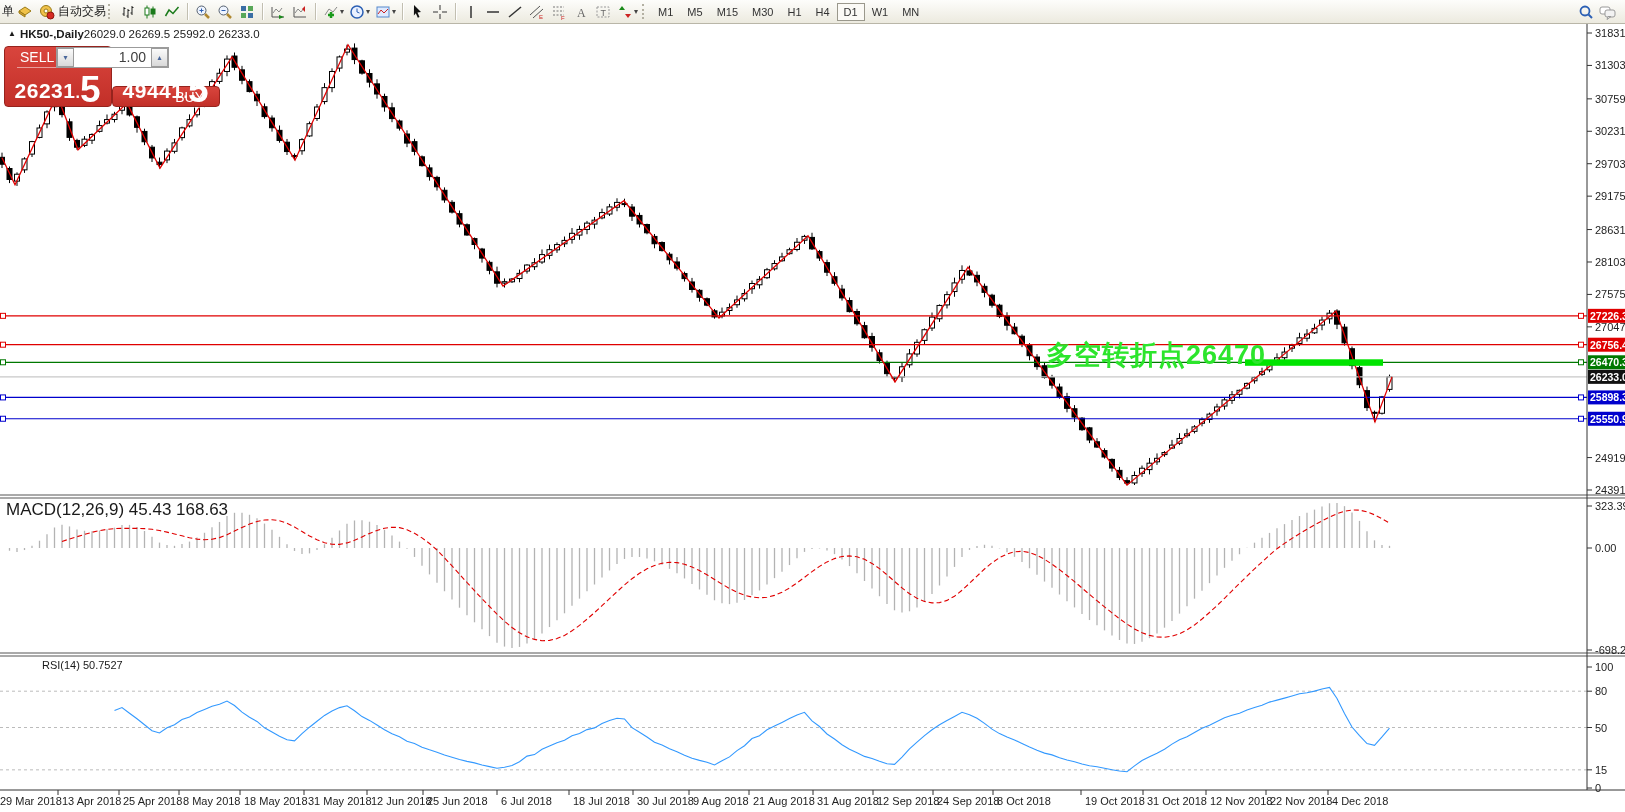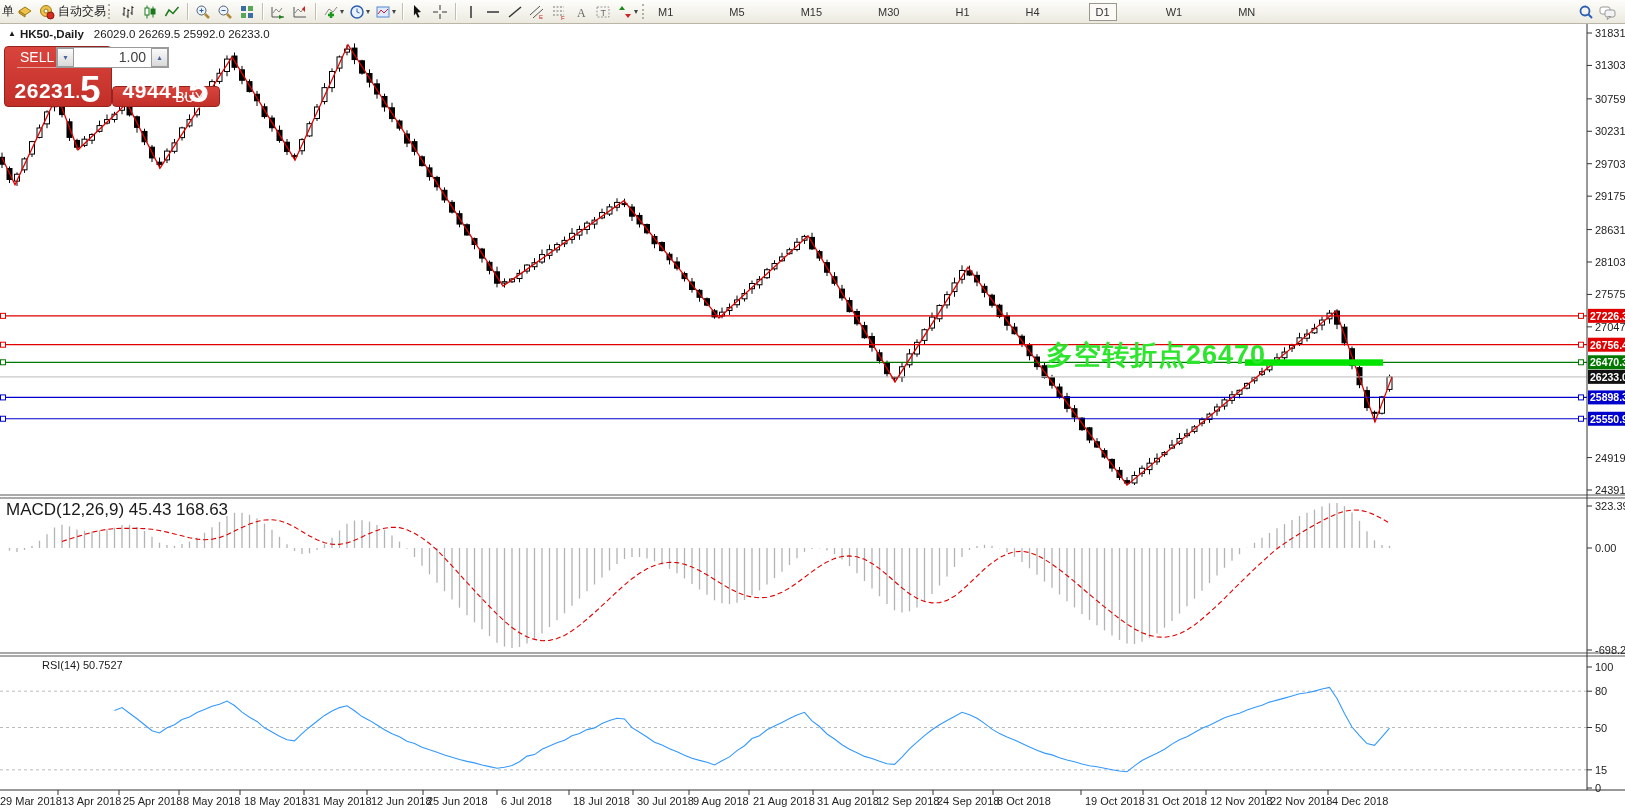--- a/index.html
+++ b/index.html
@@ -13,21 +13,21 @@
   .tbtxt{font-size:12px;color:#222;white-space:nowrap;flex:0 0 auto;}
   .sep{width:1px;height:17px;background:#c2bfb1;box-shadow:1px 0 0 #fff;margin:0 4px;flex:0 0 auto;}
   .grip{width:3px;height:15px;border-left:2px dotted #b3b0a2;margin:0 4px 0 2px;flex:0 0 auto;}
   .caret{font-size:8px;color:#444;margin:0 2px 0 -2px;flex:0 0 auto;}
   .tf{font-size:11px;color:#333;padding:3px 7px;flex:0 0 auto;}
   .tf.active{background:#fbfaf6;border:1px solid #9a988c;padding:2px 6px;}
   #tb-right{margin-left:auto;display:flex;align-items:center;margin-right:6px;}
   
   .ovl{position:absolute;z-index:2;white-space:nowrap;}
   #title-line{left:8px;top:28px;font-size:11.5px;color:#1a1a1a;}
-  #title-line .sym{font-weight:bold;margin-right:10px;}
+  #title-line .sym{font-weight:bold;}
   #macd-label{left:6px;top:500px;font-size:17px;color:#1a1a1a;}
   #rsi-label{left:6px;top:659px;font-size:11px;color:#1a1a1a;padding-left:36px;}
   #annotation{left:1046px;top:337px;font-size:27px;font-weight:bold;color:#2ce52c;letter-spacing:1px;}
   
   #trade-panel{position:absolute;left:4px;top:46px;width:216px;height:61px;z-index:5;}
   .half{position:absolute;top:0;bottom:0;width:108px;background:linear-gradient(#d9453d,#c22f28);
     border:1px solid #96231d;border-radius:4px;box-sizing:border-box;}
   .half.sell{left:0;}
   .half.buy{right:0;margin-top:40px;}
   .side-label{position:absolute;top:1px;height:19px;line-height:19px;color:#fff;font-size:14px;
@@ -925,21 +925,21 @@
         </svg>
       </span>
     <span class="tbi">
         <svg width="16" height="16">
           <polygon points="5,2 8,6 2,6" fill="#1a8a1a"></polygon>
           <polygon points="11,14 14,10 8,10" fill="#c22"></polygon>
         </svg>
       </span>
       <span class="caret">▾</span>
     <span class="grip"></span>
-    <span id="tf-group" style="display:flex;align-items:flex-start;gap:42px;">
+    <span id="tf-group" style="display:flex;align-items:flex-start;">
         <span class="tf">M1</span>
         <span class="tf">M5</span>
         <span class="tf">M15</span>
         <span class="tf">M30</span>
         <span class="tf">H1</span>
         <span class="tf">H4</span>
         <span class="tf active">D1</span>
         <span class="tf">W1</span>
         <span class="tf">MN</span>
       </span>

